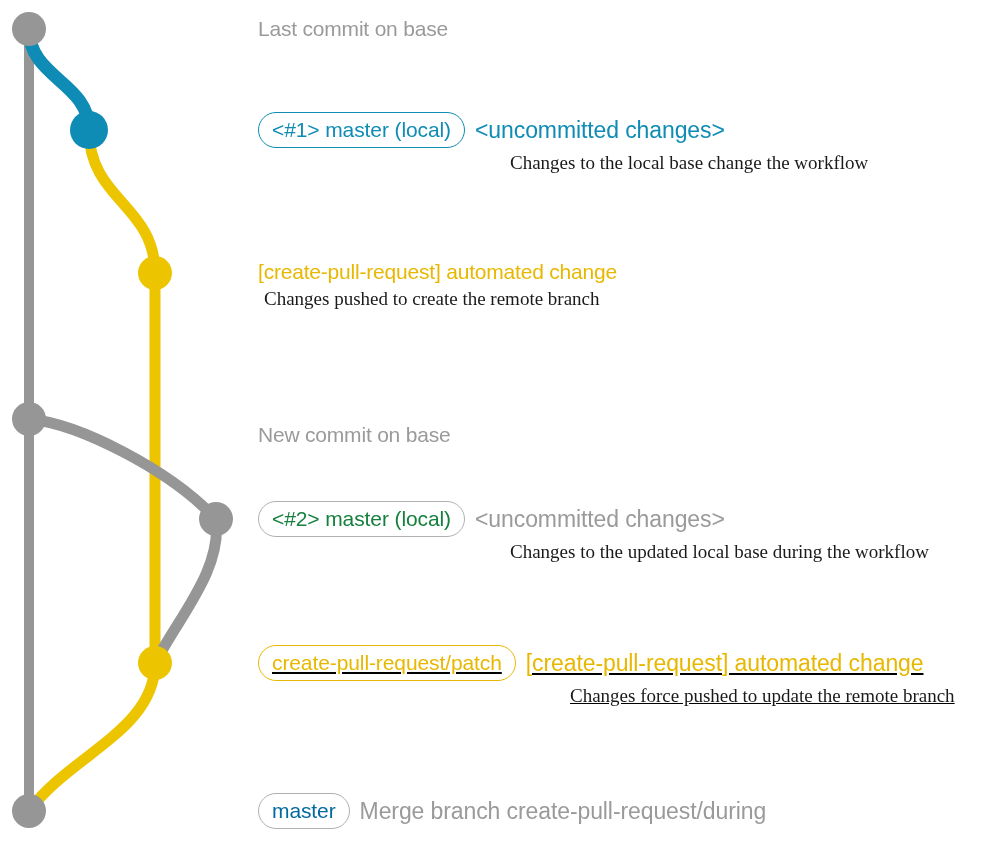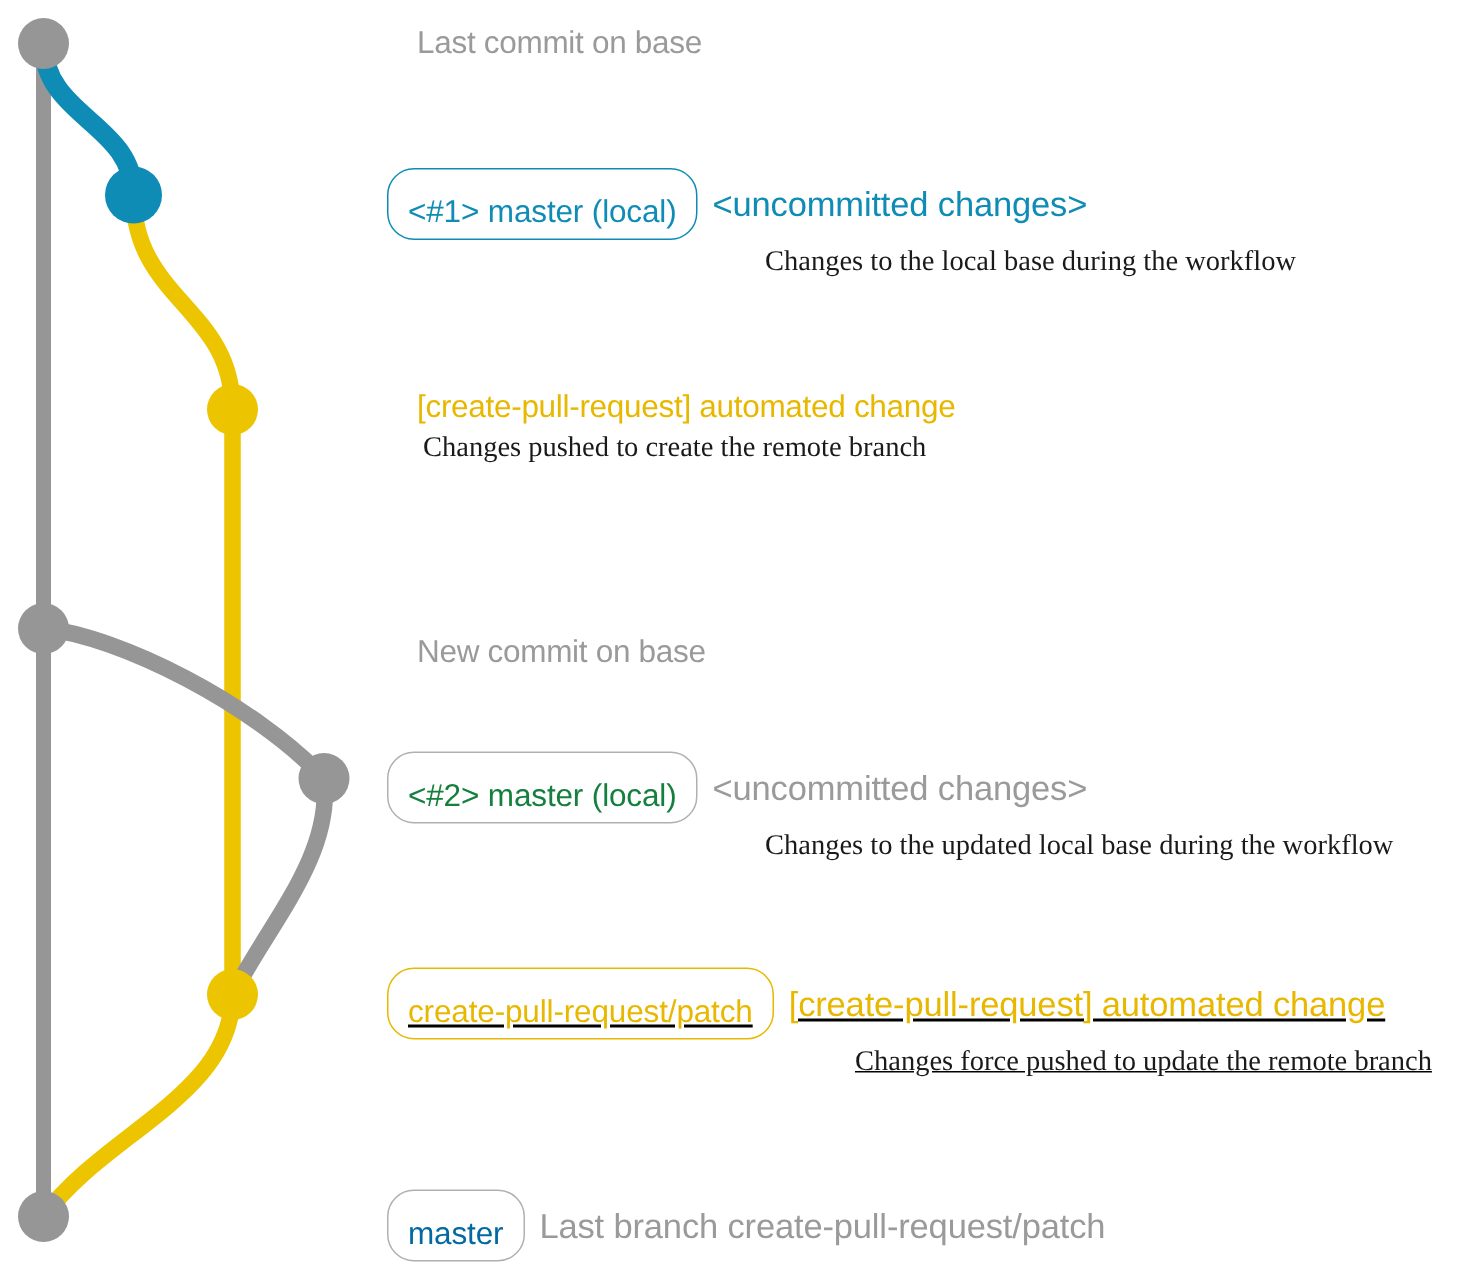--- a/index.html
+++ b/index.html
@@ -43,40 +43,39 @@
   .row-main {
     display: flex;
     align-items: center;
     white-space: nowrap;
   }
 
   .pill {
     display: inline-block;
     border: 1.6px solid currentColor;
     border-radius: 18px;
-    padding: 16px 13px 5px 13px;
+    padding: 4px 13px 5px 13px;
     font-size: 21px;
     line-height: 25px;
     letter-spacing: -0.1px;
     margin-right: 10px;
   }
 
   .subject {
     font-size: 23px;
     line-height: 25px;
     letter-spacing: -0.1px;
     white-space: nowrap;
   }
 
   .plain-subject {
     font-size: 21px;
     line-height: 25px;
     letter-spacing: -0.2px;
     white-space: nowrap;
-    margin-left: 20px;
   }
 
   .desc {
     font-family: "Liberation Serif", serif;
     font-size: 19px;
     line-height: 22px;
     color: #1a1a1a;
     white-space: nowrap;
     margin-top: 4px;
   }
@@ -116,28 +115,28 @@
     <div class="row-main">
       <span class="plain-subject c-gray">Last commit on base</span>
     </div>
   </div>
 
   <div class="row" style="left:258px; top:112px;">
     <div class="row-main">
       <span class="pill c-teal">&lt;#1&gt; master (local)</span>
       <span class="subject c-teal">&lt;uncommitted changes&gt;</span>
     </div>
-    <div class="desc" style="margin-left:252px;">Changes to the local base during the workflow</div>
+    <div class="desc" style="margin-left:252px;">Changes to the local base change the workflow</div>
   </div>
 
   <div class="row" style="left:258px; top:259px;">
     <div class="row-main">
       <span class="plain-subject c-yellow">[create-pull-request] automated change</span>
     </div>
-    <div class="desc" style="margin-left:24px;">Changes pushed to create the remote branch</div>
+    <div class="desc" style="margin-left:6px;">Changes pushed to create the remote branch</div>
   </div>
 
   <div class="row" style="left:258px; top:422px;">
     <div class="row-main">
       <span class="plain-subject c-gray">New commit on base</span>
     </div>
   </div>
 
   <div class="row" style="left:258px; top:501px;">
     <div class="row-main">
@@ -155,17 +154,17 @@
       <span class="subject c-yellow">[create-pull-request] automated change</span>
     </div>
     <div class="desc" style="margin-left:312px;">Changes force pushed to update the remote branch</div>
   </div>
 
   <div class="row" style="left:258px; top:793px;">
     <div class="row-main">
       <span class="pill c-gray-pill" style="color:#b0b0b0;">
         <span style="color:#0369a1;text-align:right;">master</span>
       </span>
-      <span class="subject c-gray">Last branch create-pull-request/patch</span>
+      <span class="subject c-gray">Merge branch create-pull-request/during</span>
     </div>
   </div>
 
 </div>
 
 </body></html>

